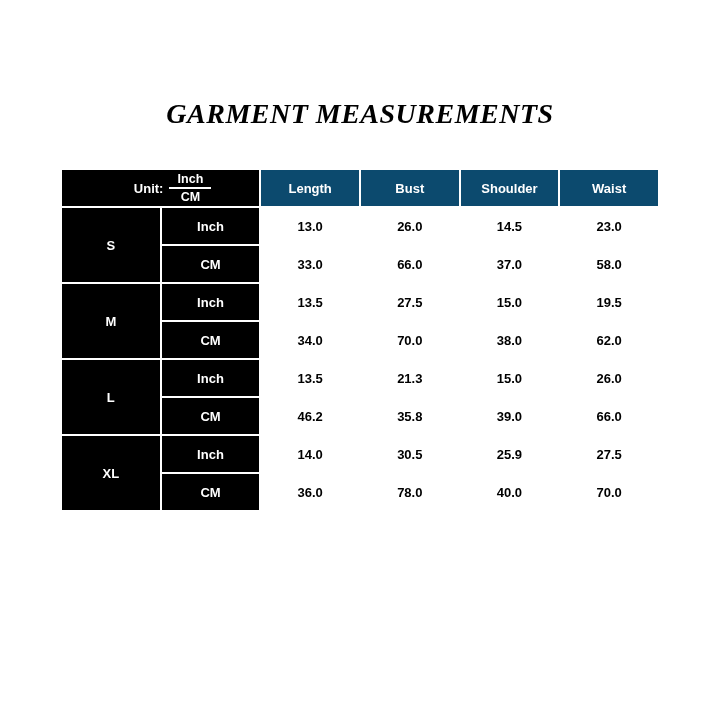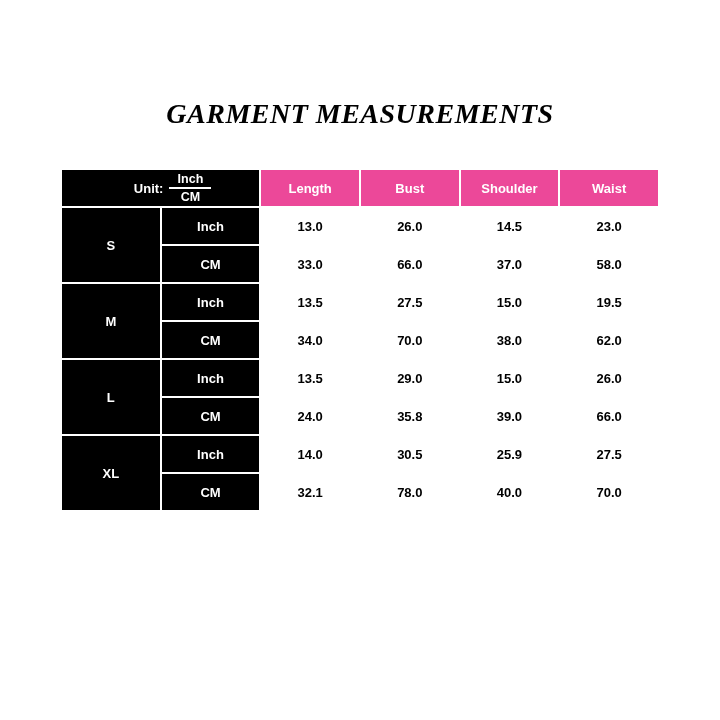--- a/index.html
+++ b/index.html
@@ -50,21 +50,21 @@
     text-align: center;
     vertical-align: middle;
     font-family: "Liberation Sans", sans-serif;
     font-weight: bold;
     font-size: 13px;
     padding: 0;
     height: 36px;
   }
   
   .hdr-cell {
-    background: #ec4899;
+    background: #0c4a6e;
     color: #ffffff;
     font-size: 13.5px;
     height: 70px;
   }
   .unit-cell {
     background: #000000;
     color: #ffffff;
     height: 70px;
     position: relative;
   }
@@ -193,43 +193,43 @@
           <td class="val-cell">34.0</td>
           <td class="val-cell">70.0</td>
           <td class="val-cell">38.0</td>
           <td class="val-cell">62.0</td>
         </tr>
 
         <tr>
           <td class="size-cell" rowspan="2">L</td>
           <td class="unit-sub">Inch</td>
           <td class="val-cell">13.5</td>
-          <td class="val-cell">29.0</td>
+          <td class="val-cell">21.3</td>
           <td class="val-cell">15.0</td>
           <td class="val-cell">26.0</td>
         </tr>
         <tr>
           <td class="unit-sub">CM</td>
-          <td class="val-cell">24.0</td>
+          <td class="val-cell">46.2</td>
           <td class="val-cell">35.8</td>
           <td class="val-cell">39.0</td>
           <td class="val-cell">66.0</td>
         </tr>
 
         <tr>
           <td class="size-cell" rowspan="2">XL</td>
           <td class="unit-sub">Inch</td>
           <td class="val-cell">14.0</td>
           <td class="val-cell">30.5</td>
           <td class="val-cell">25.9</td>
           <td class="val-cell">27.5</td>
         </tr>
         <tr>
           <td class="unit-sub">CM</td>
-          <td class="val-cell">32.1</td>
+          <td class="val-cell">36.0</td>
           <td class="val-cell">78.0</td>
           <td class="val-cell">40.0</td>
           <td class="val-cell">70.0</td>
         </tr>
 
       </tbody>
     </table>
   </div>
 
 

